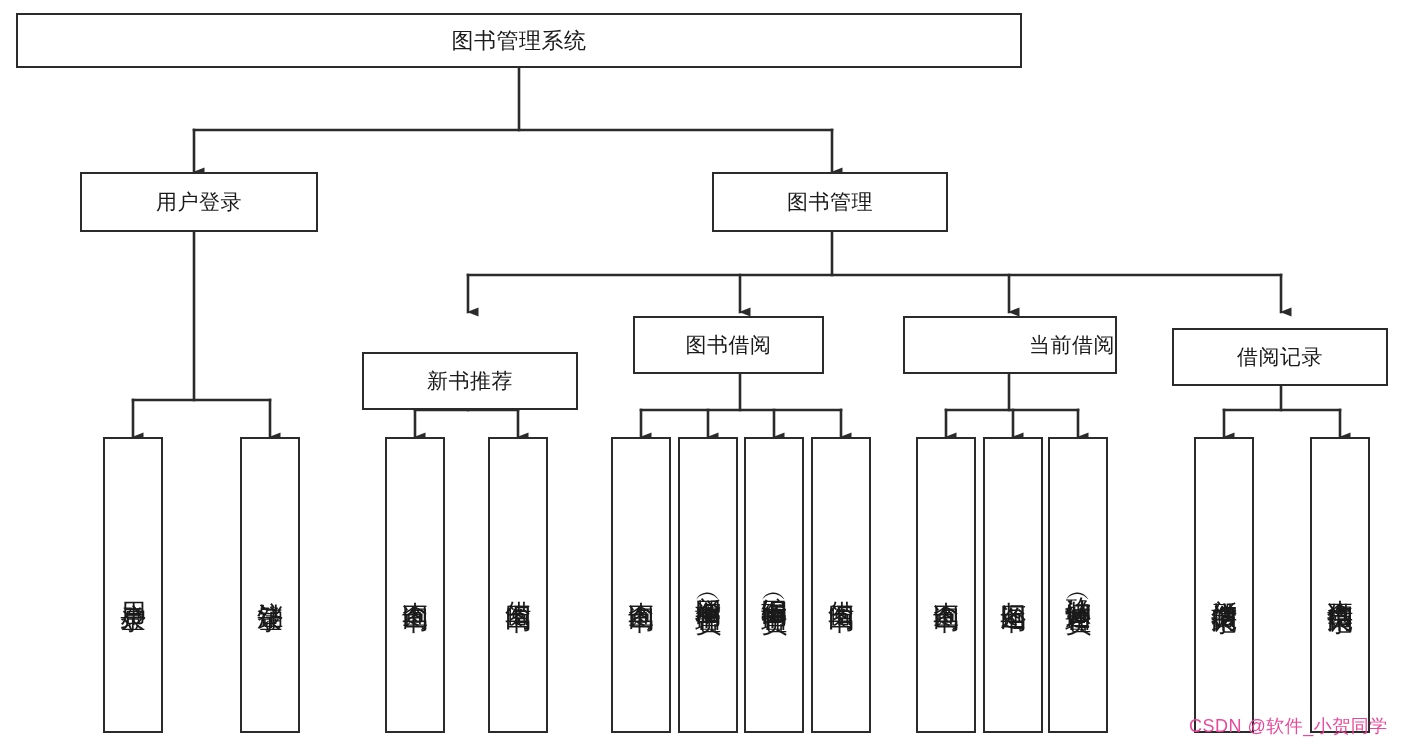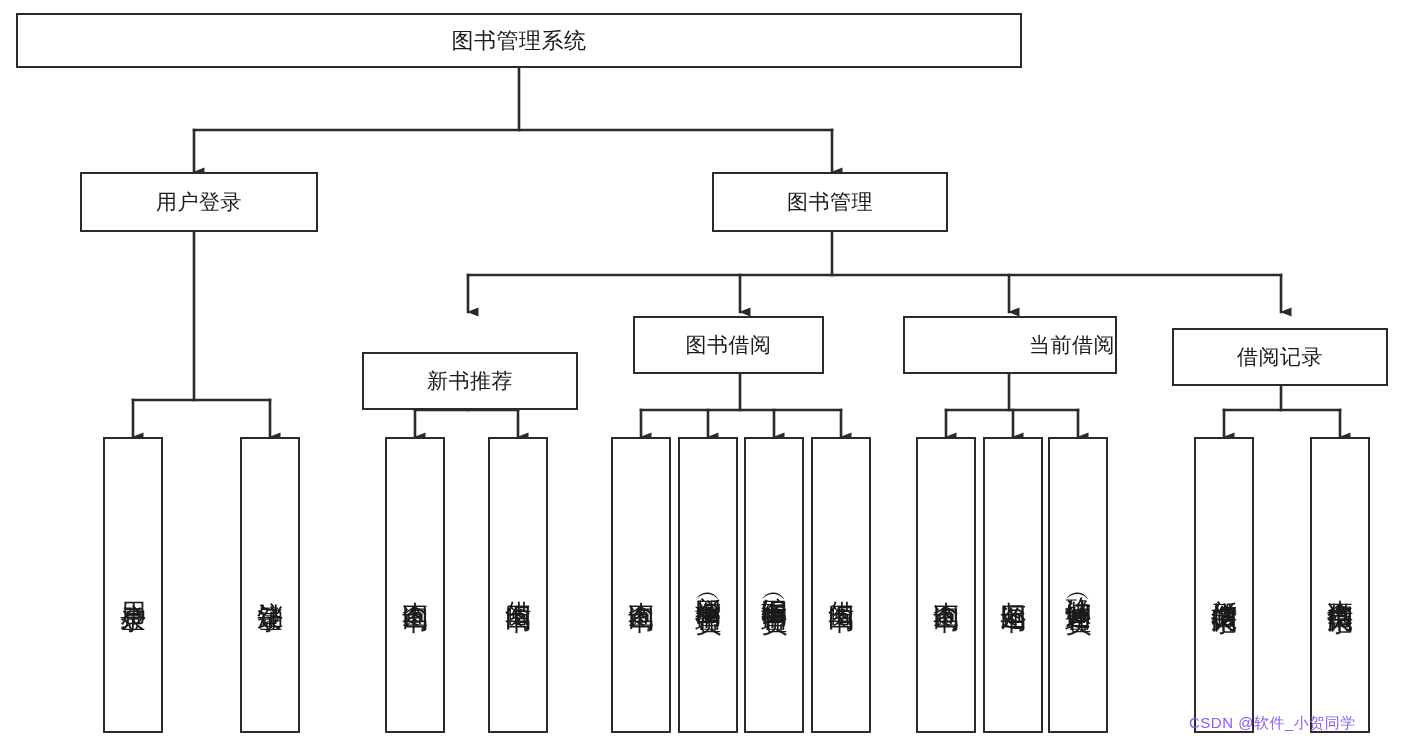--- a/index.html
+++ b/index.html
@@ -58,22 +58,22 @@
   .node.vert .label {
     writing-mode: vertical-rl;
     text-orientation: upright;
     font-size: 26px;
     line-height: 1.05;
     letter-spacing: 2px;
     max-height: 100%;
   }
   .watermark {
     position: absolute;
-    font-size: 15px;
-    color: #8b5cf6;
+    font-size: 18px;
+    color: #ec4899;
     white-space: nowrap;
     letter-spacing: 0.5px;
     pointer-events: none;
   }
 </style>
 </head>
 <body>
 
 <div id="diagram-root">
 

